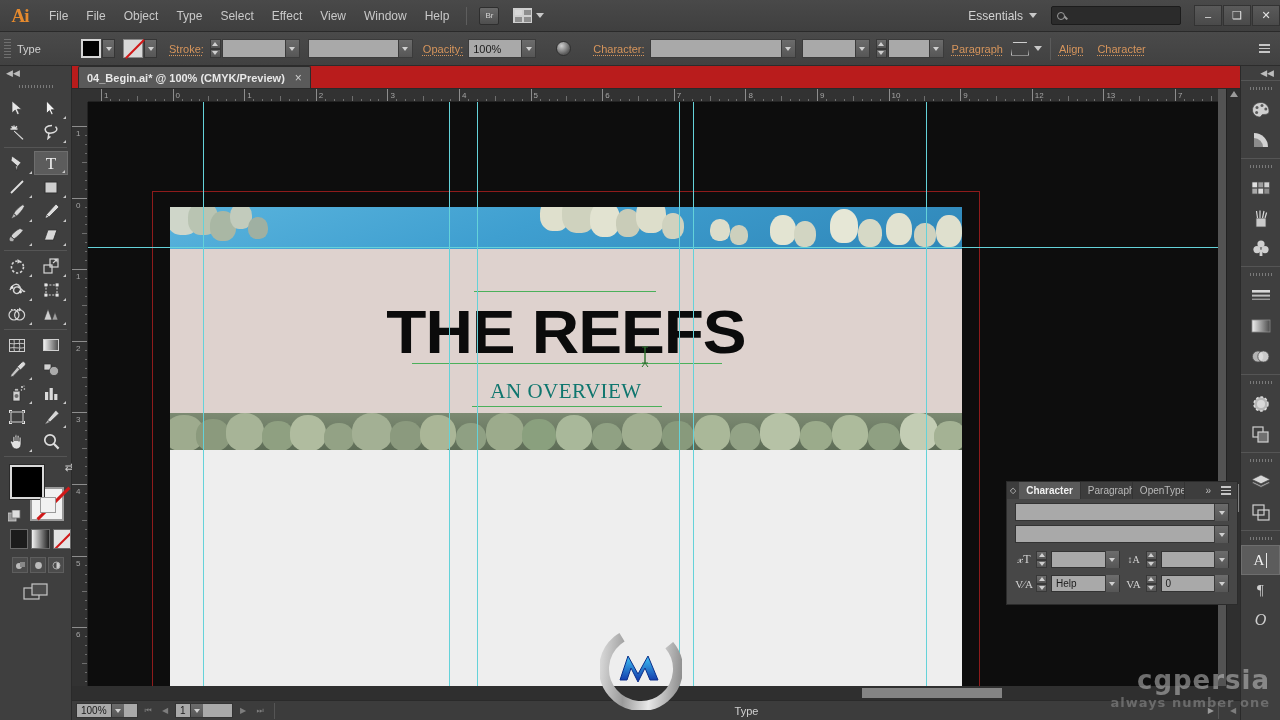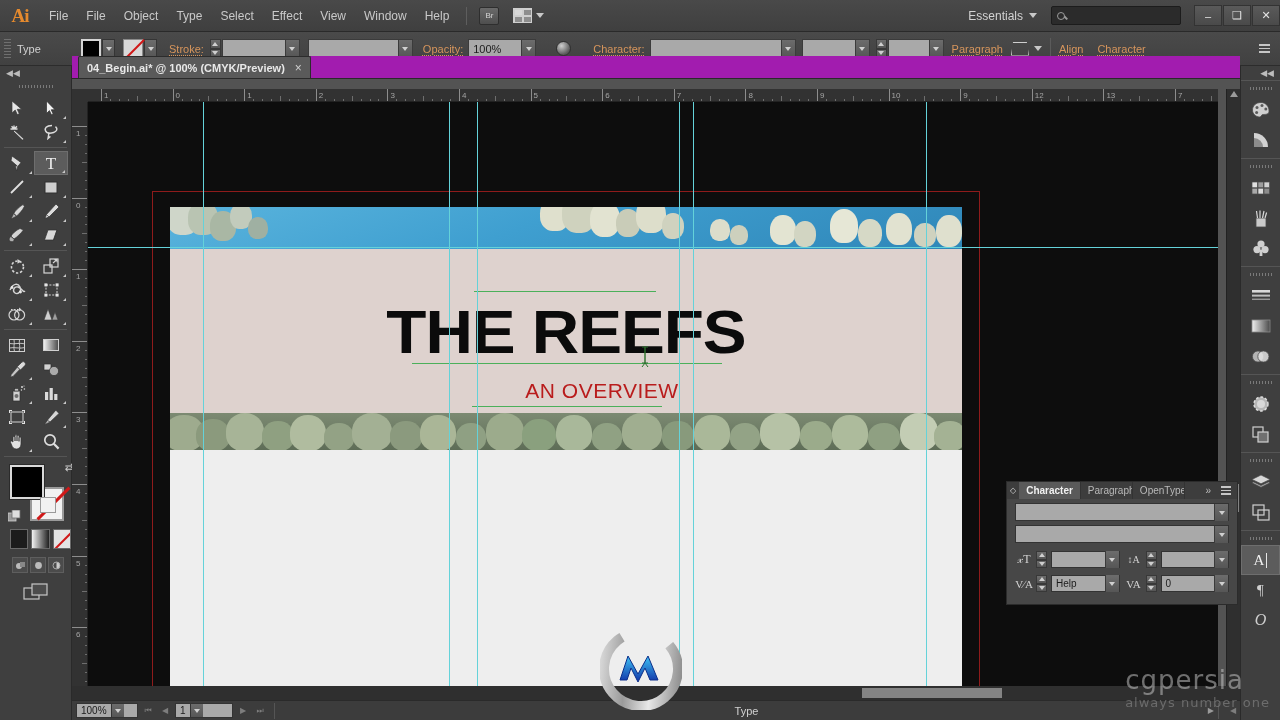--- a/index.html
+++ b/index.html
@@ -67,22 +67,22 @@
   #opacity-circle { width:15px;height:15px;border-radius:50%;
      background:radial-gradient(circle at 35% 30%, #cfcfcf, #5a5a5a 70%); border:1px solid #2f2f2f;}
   #para-icon { width:18px;height:14px;border:1.5px solid #cfcfcf;
      clip-path:polygon(12% 0,88% 0,100% 100%,0 100%); }
   #cb-menu { margin-left:auto; margin-right:10px; display:flex;flex-direction:column;gap:2px;}
   #cb-menu span{display:block;height:1.5px;background:#c6c6c6;}
   #cb-menu span:nth-child(1){width:11px;} #cb-menu span:nth-child(2){width:11px;}
   #cb-menu span:nth-child(3){width:11px;}
 
   
-  #tabbar { position:absolute; left:72px; top:56px; width:1168px; height:23px;
-     background:#a21caf; border-bottom:1px solid #2a2a2a; display:flex; align-items:flex-start; }
+  #tabbar { position:absolute; left:72px; top:66px; width:1168px; height:23px;
+     background:#b91c1c; border-bottom:1px solid #2a2a2a; display:flex; align-items:flex-start; }
   #doc-tab { height:22px; background:#5a5a5a; border:1px solid #2c2c2c; border-bottom:none;
      display:flex;align-items:center; padding:0 8px; margin-left:6px; border-radius:2px 2px 0 0;}
   #doc-tab .tt { color:#e8e8e8; font-size:11px; font-weight:bold; }
   #doc-tab .tx { color:#cfcfcf; font-size:12px; margin-left:10px; }
 
   
   #toolbar { position:absolute; left:0; top:66px; width:72px; height:654px;
      background:#3f3f3f; border-right:1px solid #2a2a2a; }
   #tb-collapse { height:14px; display:flex;align-items:center;padding-left:6px;color:#bdbdbd;font-size:9px;}
   #tb-grip { height:12px; margin:0 auto 4px; width:34px;
@@ -129,22 +129,22 @@
      border:1px solid #8e1b1b; }
   #page { position:absolute; left:82px; top:105px; width:792px; height:612px; background:#eeeeee; }
   #photo-top { position:absolute; left:0; top:0; width:792px; height:42px; }
   #band { position:absolute; left:0; top:42px; width:792px; height:164px; background:#ded2ce; }
   #photo-bot { position:absolute; left:0; top:206px; width:792px; height:37px; }
   .tline1 { position:absolute; width:100%; text-align:center; color:#1a1a1a;
       font-family:"Liberation Serif", serif; font-size:19px; letter-spacing:2.2px; }
   .tline2 { position:absolute; width:100%; text-align:center; color:#0b0b0b;
       font-family:"Liberation Sans", sans-serif; font-weight:bold; font-size:62px;
       letter-spacing:-1px; transform:scaleX(1.06); }
-  .tline3 { position:absolute; width:100%; text-align:center; color:#b91c1c;
-      font-family:Liberation Sans, sans-serif; font-size:21px; letter-spacing:0.5px;margin-left:36px; }
+  .tline3 { position:absolute; width:100%; text-align:center; color:#0f766e;
+      font-family:Liberation Serif, serif; font-size:21px; letter-spacing:0.5px; }
   .baseline { position:absolute; height:1px; background:#4bb05a; }
   .guide-v { position:absolute; top:0; bottom:0; width:1px; background:#64d2d9; }
   .guide-h { position:absolute; left:0; right:0; height:1px; background:#64d2d9; }
 
   
   .coral { position:absolute; inset:0; overflow:hidden; }
   .sky { position:absolute; left:0; top:0; right:0; height:100%;
      background:linear-gradient(160deg,#5ab4dd 0%,#3f9fd0 45%,#2f86b8 100%); }
   .nub { position:absolute; border-radius:48% 48% 42% 42%; }
 
@@ -199,21 +199,21 @@
 
   
   #vscroll { position:absolute; right:40px; top:89px; width:14px; height:611px; background:#2f2f2f;
      border-left:1px solid #222; }
   #vthumb { position:absolute; left:2px; top:395px; width:10px; height:28px; background:#848484; }
   #hscroll { position:absolute; left:72px; bottom:20px; width:1168px; height:14px; background:#2f2f2f;}
   #hthumb { position:absolute; left:790px; top:2px; width:140px; height:10px; background:#848484; }
 
   
   #cg-logo { position:absolute; left:600px; top:628px; width:82px; height:82px; }
-  #cg-text { position:absolute; right:10px; bottom:10px; opacity:.5; }
+  #cg-text { position:absolute; right:10px; bottom:10px; text-align:right; opacity:.5;font-weight:bold; }
   #cg-text .l1 { color:#cfcfcf; font-size:26px; letter-spacing:1px; font-family:"DejaVu Sans",sans-serif;}
   #cg-text .l2 { color:#9a9a9a; font-size:13px; letter-spacing:1px; font-family:"DejaVu Sans",sans-serif;}
   .cursor-ibeam { position:absolute; left:556px; top:248px; width:2px; height:18px; }
 </style>
 </head>
 <body>
 
 <div id="menubar">
   <div id="ai-logo">Ai</div>
   <div class="menu-item">File</div>

